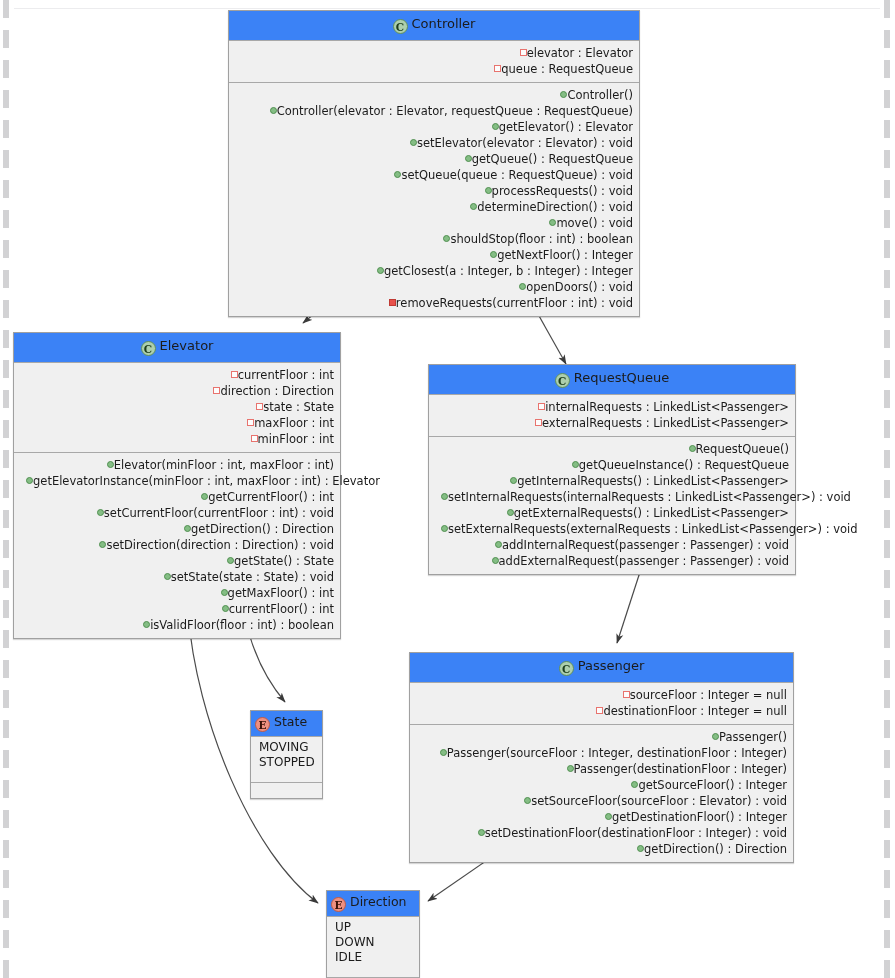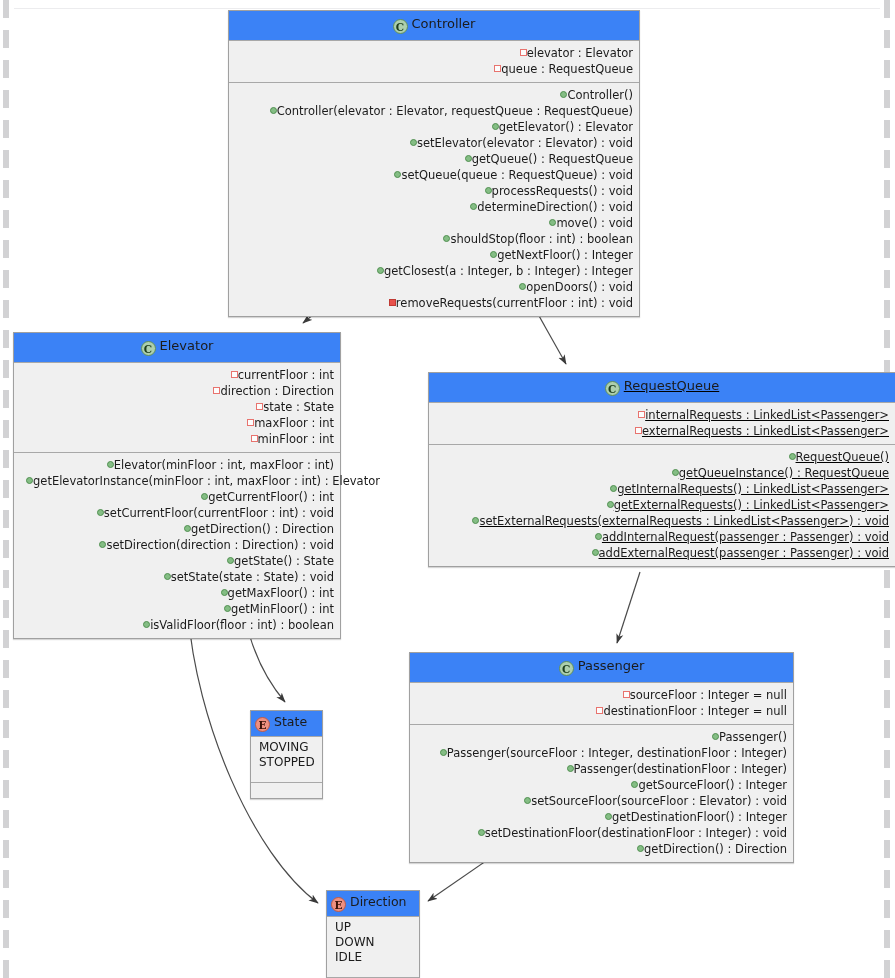--- a/index.html
+++ b/index.html
@@ -122,21 +122,21 @@
     font-size: 10.5px;
     font-weight: bold;
     font-family: "DejaVu Serif", serif;
   }
   .badge-class { background: #adcfad; border: 1px solid #5e8f5e; color: #1d3d1d; }
   .badge-enum  { background: #ef9080; border: 1px solid #bf5a47; color: #3a1208; }
 
   
   #box-controller   { left: 228px; top: 10px;  width: 412px; }
   #box-elevator     { left: 13px;  top: 332px; width: 328px; }
-  #box-requestqueue { left: 428px; top: 372px; width: 468px; text-decoration: underline; }
+  #box-requestqueue { left: 428px; top: 364px; width: 368px; }
   #box-passenger    { left: 409px; top: 652px; width: 385px; }
   #box-state        { left: 250px; top: 710px; width: 73px;  }
   #box-direction    { left: 326px; top: 890px; width: 94px;  }
 
   #box-state .uml-header,
   #box-direction .uml-header { text-align: left; padding: 3px 6px 4px 4px; font-size: 12.5px; }
   #box-state .compartment,
   #box-direction .compartment { padding: 3px 4px 12px 4px; }
 </style>
 </head>
@@ -208,37 +208,38 @@
     <div class="compartment methods">
       <div class="member"><span class="vis"><span class="dot-pub"></span></span><span>Elevator(minFloor : int, maxFloor : int)</span></div>
       <div class="member"><span class="vis"><span class="dot-pub"></span></span><span>getElevatorInstance(minFloor : int, maxFloor : int) : Elevator</span></div>
       <div class="member"><span class="vis"><span class="dot-pub"></span></span><span>getCurrentFloor() : int</span></div>
       <div class="member"><span class="vis"><span class="dot-pub"></span></span><span>setCurrentFloor(currentFloor : int) : void</span></div>
       <div class="member"><span class="vis"><span class="dot-pub"></span></span><span>getDirection() : Direction</span></div>
       <div class="member"><span class="vis"><span class="dot-pub"></span></span><span>setDirection(direction : Direction) : void</span></div>
       <div class="member"><span class="vis"><span class="dot-pub"></span></span><span>getState() : State</span></div>
       <div class="member"><span class="vis"><span class="dot-pub"></span></span><span>setState(state : State) : void</span></div>
       <div class="member"><span class="vis"><span class="dot-pub"></span></span><span>getMaxFloor() : int</span></div>
-      <div class="member"><span class="vis"><span class="dot-pub"></span></span><span>getMinFloor() : int</span></div>
+      <div class="member"><span class="vis"><span class="dot-pub"></span></span><span>currentFloor() : int</span></div>
       <div class="member"><span class="vis"><span class="dot-pub"></span></span><span>isValidFloor(floor : int) : boolean</span></div>
     </div>
   </div>
 
   <div class="uml-box" id="box-requestqueue">
     <div class="uml-header">
       <span class="badge badge-class marker">C</span><span>RequestQueue</span>
     </div>
     <div class="compartment attrs">
       <div class="member"><span class="vis"><span class="sq-priv-field"></span></span><span>internalRequests : LinkedList&lt;Passenger&gt;</span></div>
       <div class="member"><span class="vis"><span class="sq-priv-field"></span></span><span>externalRequests : LinkedList&lt;Passenger&gt;</span></div>
     </div>
     <div class="compartment methods">
       <div class="member"><span class="vis"><span class="dot-pub"></span></span><span>RequestQueue()</span></div>
       <div class="member"><span class="vis"><span class="dot-pub"></span></span><span>getQueueInstance() : RequestQueue</span></div>
       <div class="member"><span class="vis"><span class="dot-pub"></span></span><span>getInternalRequests() : LinkedList&lt;Passenger&gt;</span></div>
+      <div class="member"><span class="vis"><span class="dot-pub"></span></span><span>setInternalRequests(internalRequests : LinkedList&lt;Passenger&gt;) : void</span></div>
       <div class="member"><span class="vis"><span class="dot-pub"></span></span><span>getExternalRequests() : LinkedList&lt;Passenger&gt;</span></div>
       <div class="member"><span class="vis"><span class="dot-pub"></span></span><span>setExternalRequests(externalRequests : LinkedList&lt;Passenger&gt;) : void</span></div>
       <div class="member"><span class="vis"><span class="dot-pub"></span></span><span>addInternalRequest(passenger : Passenger) : void</span></div>
       <div class="member"><span class="vis"><span class="dot-pub"></span></span><span>addExternalRequest(passenger : Passenger) : void</span></div>
     </div>
   </div>
 
   <div class="uml-box" id="box-passenger">
     <div class="uml-header">
       <span class="badge badge-class marker">C</span><span>Passenger</span>

